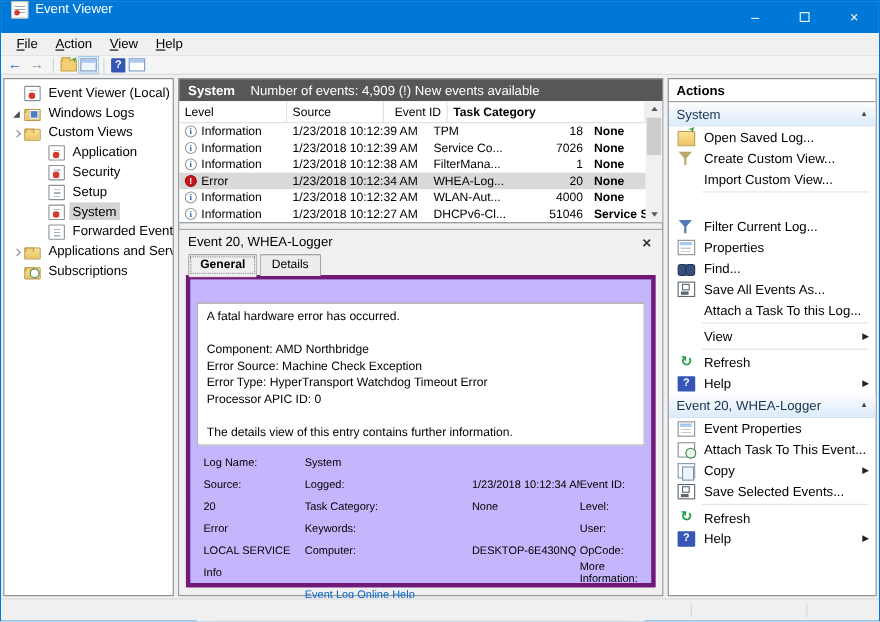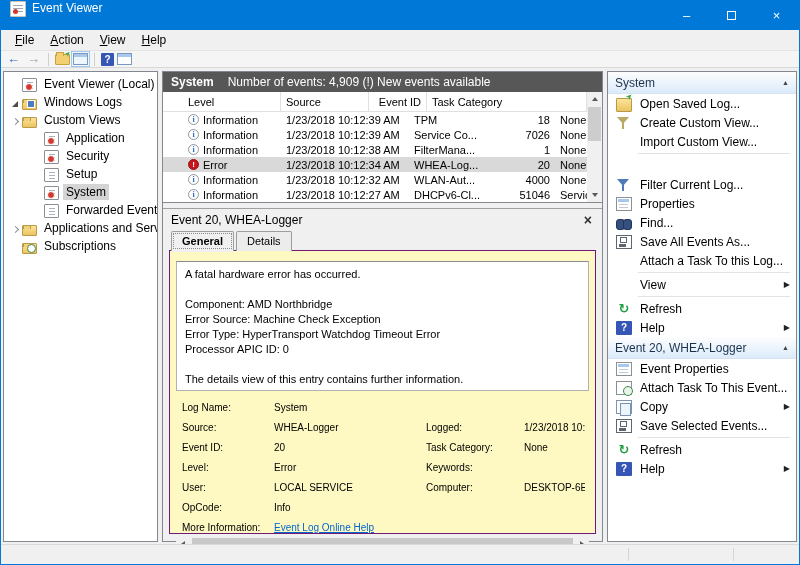--- a/index.html
+++ b/index.html
@@ -62,21 +62,21 @@
   .ic-folder.clock::after { content:""; position:absolute; right:0px; bottom:0px; width:7px; height:7px; background:#fff; border:1px solid #3f8a4a; border-radius:50%; }
 
   
   .center { flex:1; display:flex; flex-direction:column; min-width:0; border:1px solid #828790; background:#f0f0f0; }
   .list-titlebar { height:20px; background:#575757; color:#fff; display:flex; align-items:center; padding:0 8px; gap:14px; flex:0 0 auto; }
   .list-titlebar .log-name { font-weight:bold; }
   .list-area { display:flex; background:#fff; flex:0 0 auto; border-bottom:1px solid #828790; }
   .list-cols { flex:1; min-width:0; }
   .col-hdr { display:flex; height:20px; border-bottom:1px solid #e0e0e0; align-items:center; }
   .col-hdr .col { border-right:1px solid #e0e0e0; height:100%; display:flex; align-items:center; padding:0 5px; font-size:11px; }
-  .c-level{width:98px;margin-left:20px;} .c-date{width:128px;} .c-source{width:88px;} .c-eventid{width:58px; justify-content:flex-end;} .c-task{flex:1;}
+  .c-level{width:98px;} .c-date{width:128px;} .c-source{width:88px;} .c-eventid{width:58px; justify-content:flex-end;} .c-task{flex:1;font-weight:bold;}
   .lrow { display:flex; height:15px; align-items:center; font-size:11px; }
   .lrow.selected { background:#d9d9d9; }
   .lrow .cell { padding:0 5px; display:flex; align-items:center; height:100%; overflow:hidden; white-space:nowrap; }
   .lvl-ic { width:11px; height:11px; border-radius:50%; margin-right:4px; flex:0 0 11px; display:flex; align-items:center; justify-content:center; font-size:8px; font-weight:bold; }
   .lvl-info { background:#fff; border:1px solid #8f989f; color:#2a6cb8; font-family:"Liberation Serif",serif; }
   .lvl-error { background:#c4161c; border:1px solid #9c1013; color:#fff; }
   .vscroll { width:15px; background:#f0f0f0; display:flex; flex-direction:column; align-items:center; flex:0 0 15px; }
   .sb-btn { height:14px; width:15px; display:flex; align-items:center; justify-content:center; }
   .tri-up { width:0; height:0; border-left:3px solid transparent; border-right:3px solid transparent; border-bottom:4px solid #5a5a5a; }
   .tri-dn { width:0; height:0; border-left:3px solid transparent; border-right:3px solid transparent; border-top:4px solid #5a5a5a; }
@@ -87,21 +87,21 @@
 
   
   .preview { flex:1; display:flex; flex-direction:column; background:#f0f0f0; margin-top:5px; border-top:1px solid #a0a0a0; min-height:0; }
   .pv-hdr { height:22px; display:flex; align-items:center; padding:0 8px; flex:0 0 auto; }
   .pv-hdr .pv-title { flex:1; }
   .pv-close { font-size:14px; font-weight:bold; color:#333; line-height:14px; padding:0 2px; }
   .tabs { display:flex; padding-left:8px; flex:0 0 auto; position:relative; z-index:2; }
   .tab { padding:3px 10px 4px; border:1px solid #9d9d9d; border-bottom:none; background:#ececec; margin-right:2px; font-size:11px; border-radius:2px 2px 0 0; }
   .tab.active { background:#f0f0f0; outline:1px dotted #8a8a8a; outline-offset:-3px; position:relative;font-weight:bold; }
   .tab.active::after { content:""; position:absolute; left:0; right:0; bottom:-1px; height:1px; background:#f0f0f0; }
-  .tabpage { flex:1; border:1px solid #701a75; margin:0 6px 6px 6px; background:#fef9c3; display:flex; flex-direction:column; padding:10px 6px 0 6px; min-height:0; position:relative; top:-1px; }
+  .tabpage { flex:1; border:4px solid #701a75; margin:0 6px 6px 6px; background:#c4b5fd; display:flex; flex-direction:column; padding:21px 6px 0 6px; min-height:0; position:relative; top:-1px; }
   .desc-box { height:130px; background:#fff; border:1px solid #b0b3b6; border-top-color:#888c90; padding:5px 8px; font-size:11px; line-height:15px; white-space:pre-line; overflow:hidden; flex:0 0 auto; }
   .fields { display:grid; grid-template-columns:92px 152px 98px 1fr; grid-auto-rows:20px; align-items:center; font-size:10px; padding:6px 4px 0 6px; flex:1; align-content:start; }
   .fields .fv { overflow:hidden; white-space:nowrap; }
   .fields a { color:#0066cc; text-decoration:underline; }
   .hscroll { height:14px; background:#f0f0f0; display:flex; align-items:center; flex:0 0 auto; margin:0 0 1px 0; }
   .hs-btn { width:14px; height:14px; display:flex; align-items:center; justify-content:center; }
   .hthumb { flex:1; height:12px; background:#c8c8c8; margin:0 2px; }
 
   
   .actions { width:190px; flex:0 0 auto; background:#fff; border:1px solid #828790; display:flex; flex-direction:column; overflow:hidden; }
@@ -333,21 +333,20 @@
 Processor APIC ID: 0
 
 The details view of this entry contains further information.</div>
           <div class="fields">
             <span class="fl">Log Name:</span>
             <span class="fv">System</span>
             <span></span>
               <span></span>
 
             <span class="fl">Source:</span>
-            <span class="fv">WHEA-Logger</span>
             <span class="fl">Logged:</span>
             <span class="fv">1/23/2018 10:12:34 AM</span>
 
             <span class="fl">Event ID:</span>
             <span class="fv">20</span>
             <span class="fl">Task Category:</span>
             <span class="fv">None</span>
 
             <span class="fl">Level:</span>
             <span class="fv">Error</span>
@@ -374,20 +373,21 @@
             <span class="hthumb"></span>
             <span class="hs-btn">
                 <span class="tri-rt"></span>
               </span>
           </div>
         </div>
       </div>
     </div>
 
     <div class="actions">
+      <div class="actions-hdr">Actions</div>
 
       <div class="asec-hdr">
         <span class="sec-title">System</span>
         <span class="collapse-arrow">▲</span>
       </div>
 
       <div class="action-item">
         <span class="aicon ai-openfolder"></span>
         <span class="alabel">Open Saved Log...</span>
       </div>

